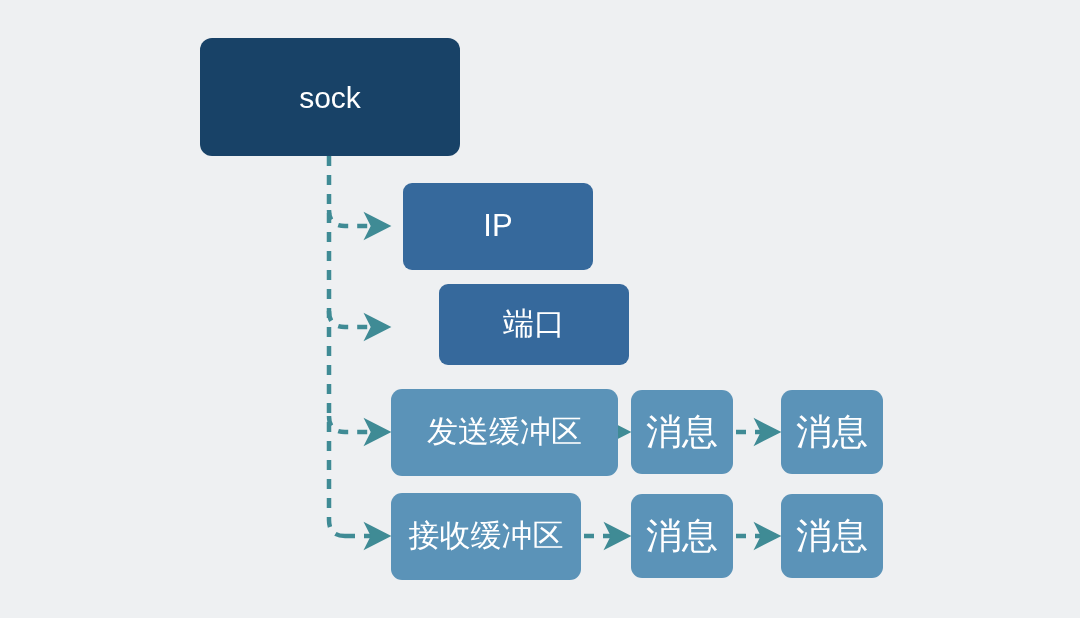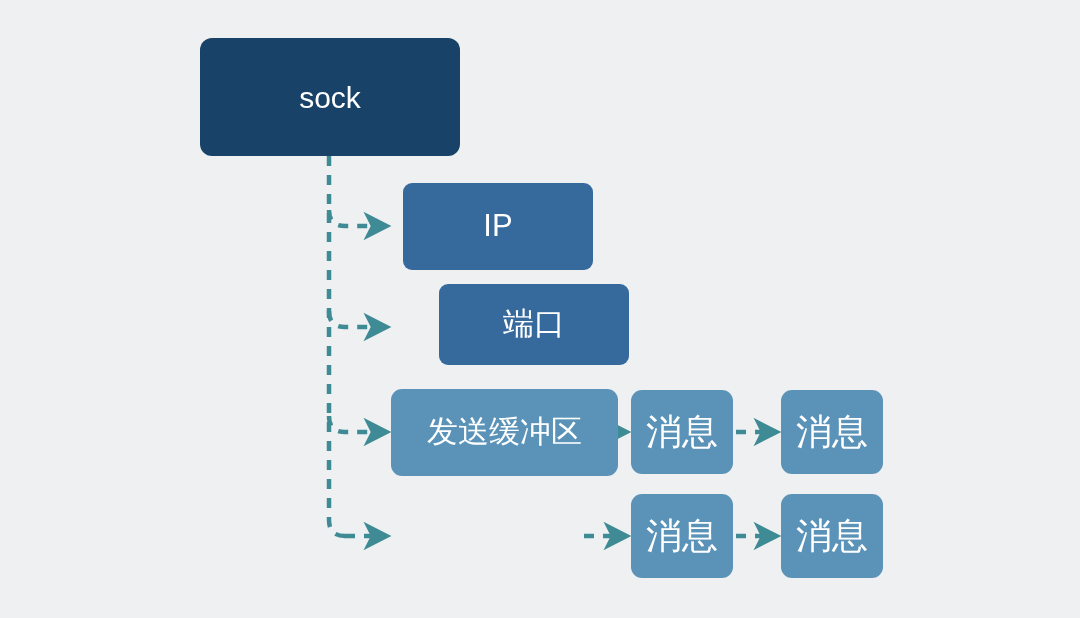--- a/index.html
+++ b/index.html
@@ -108,20 +108,23 @@
   </div>
 
   <div class="node node-msg" style="left:631px; top:390px; width:102px; height:84px;">
     <span class="node-label label-msg">消息</span>
   </div>
 
   <div class="node node-msg" style="left:781px; top:390px; width:102px; height:84px;">
     <span class="node-label label-msg">消息</span>
   </div>
 
+  <div class="node node-buffer" style="left:391px; top:493px; width:190px; height:87px;">
+    <span class="node-label label-buffer">接收缓冲区</span>
+  </div>
 
   <div class="node node-msg" style="left:631px; top:494px; width:102px; height:84px;">
     <span class="node-label label-msg">消息</span>
   </div>
 
   <div class="node node-msg" style="left:781px; top:494px; width:102px; height:84px;">
     <span class="node-label label-msg">消息</span>
   </div>
 
 </div>

